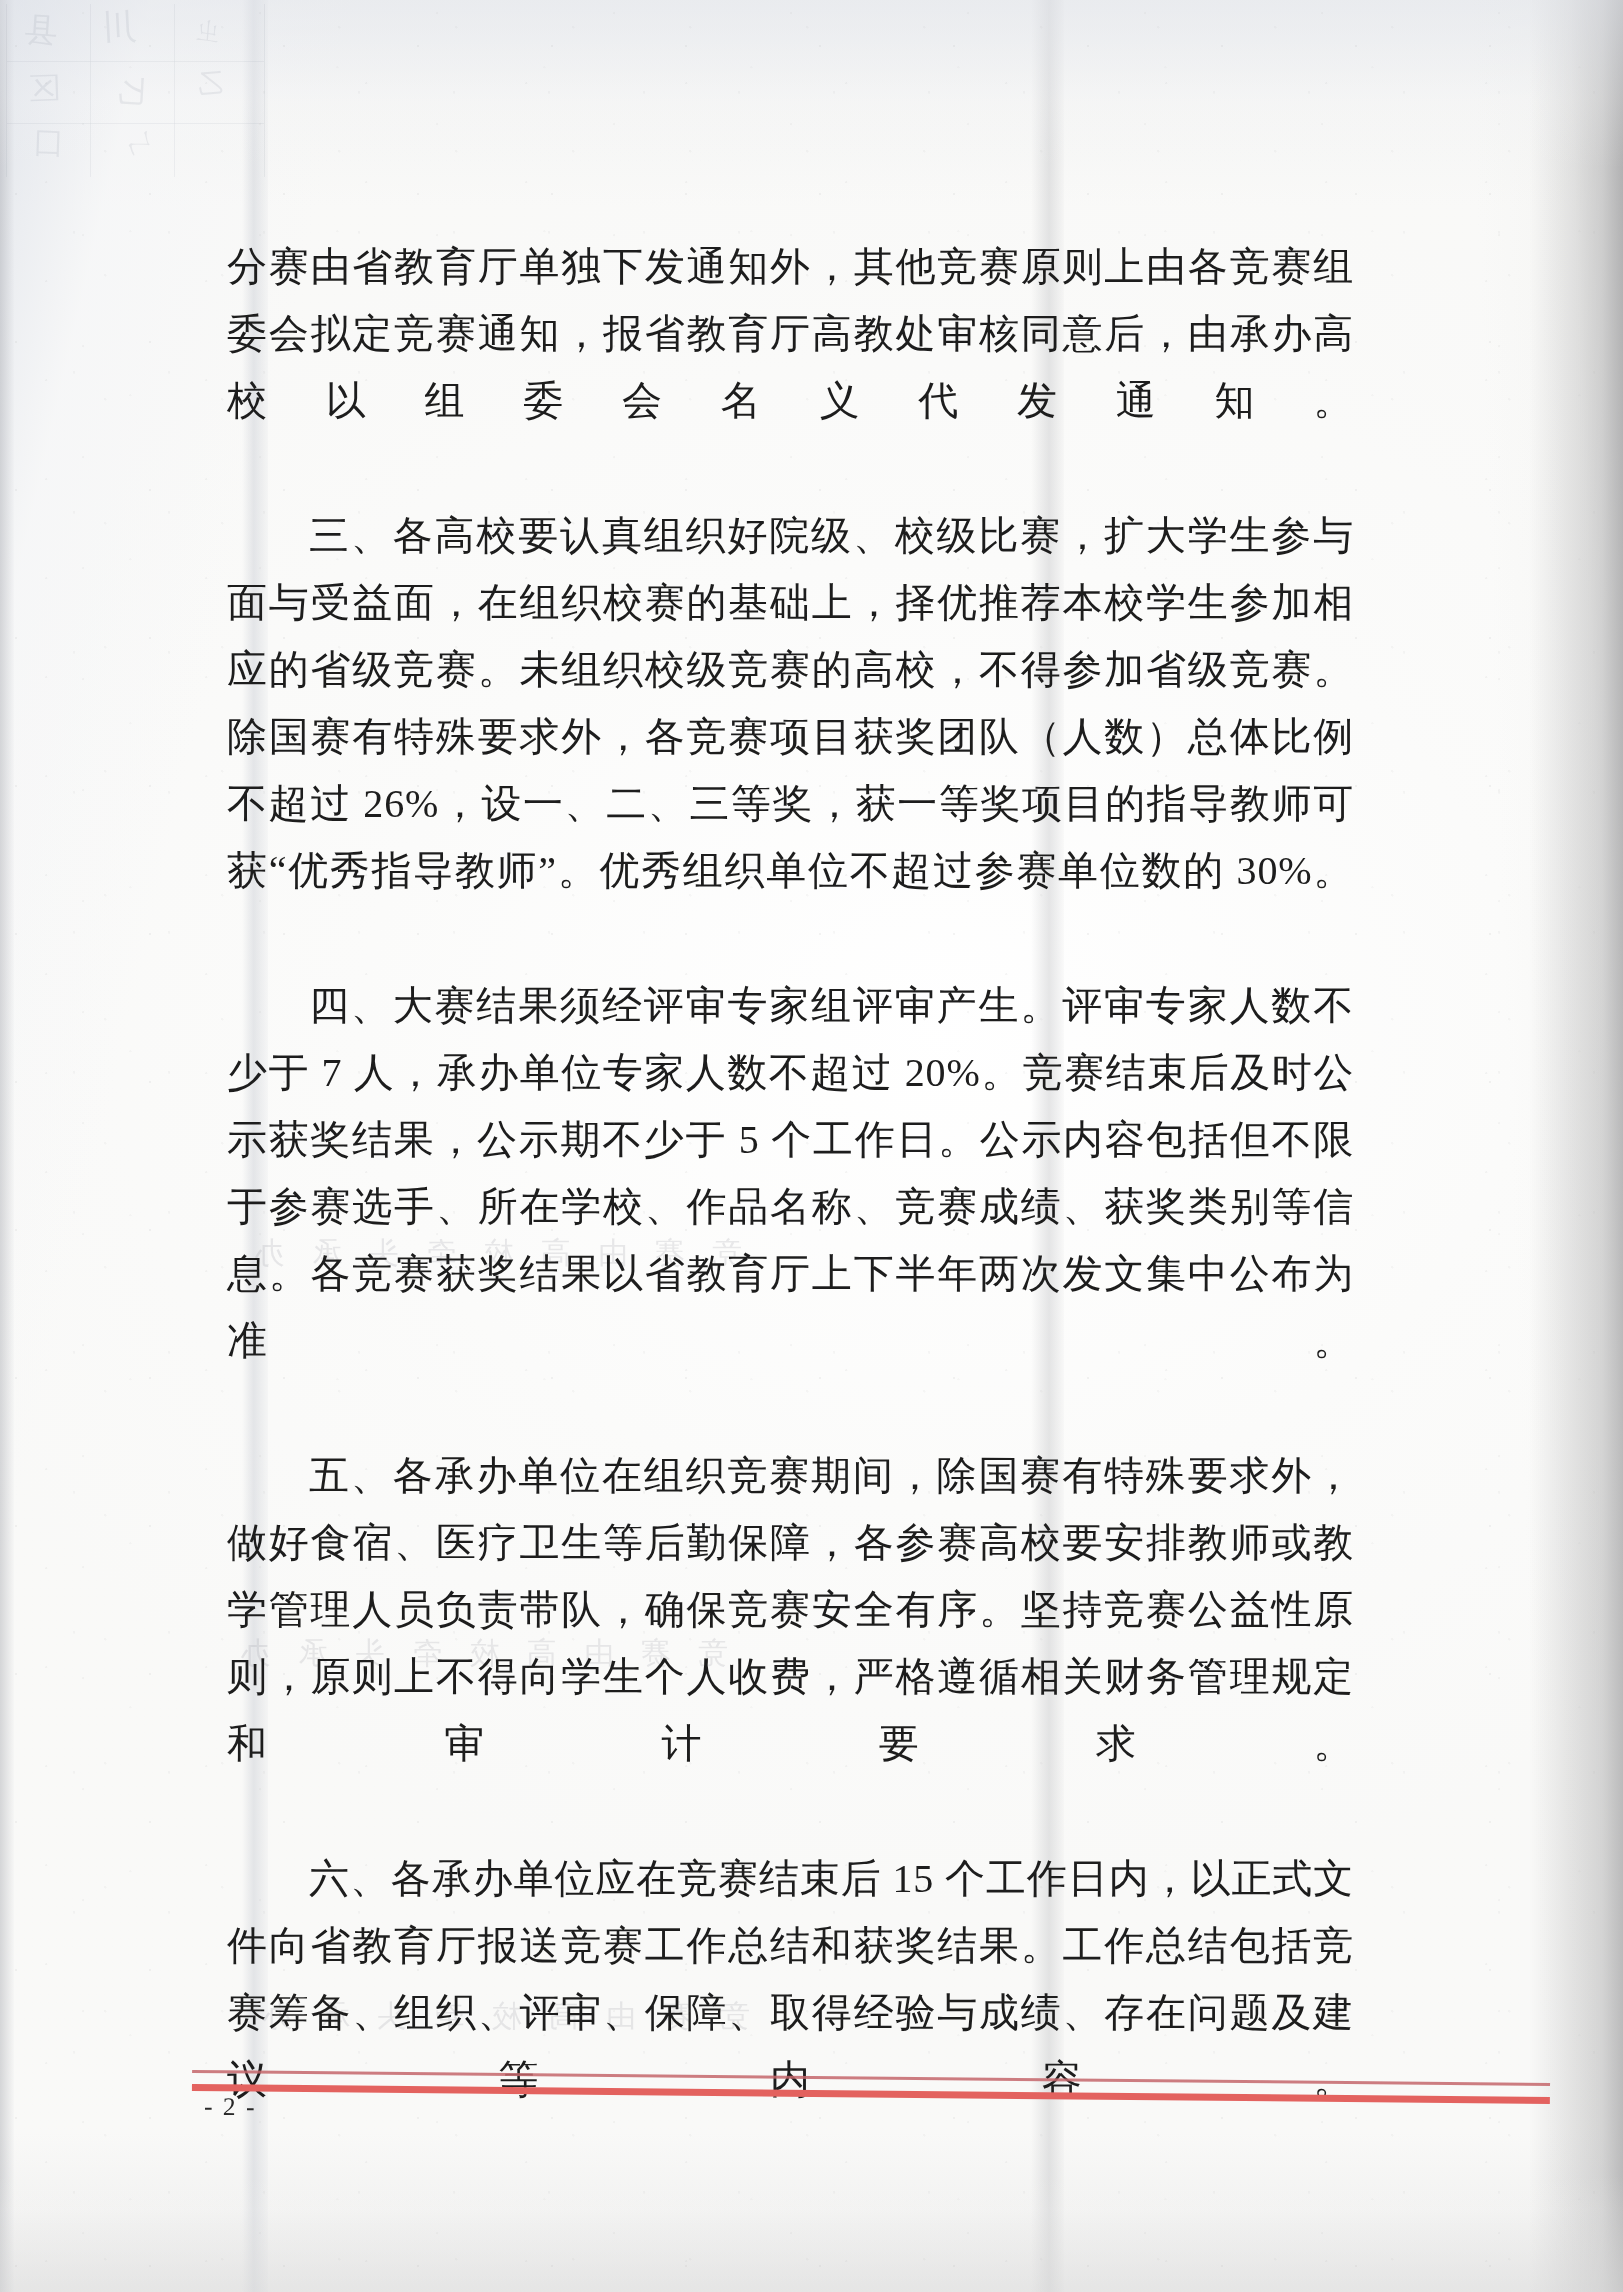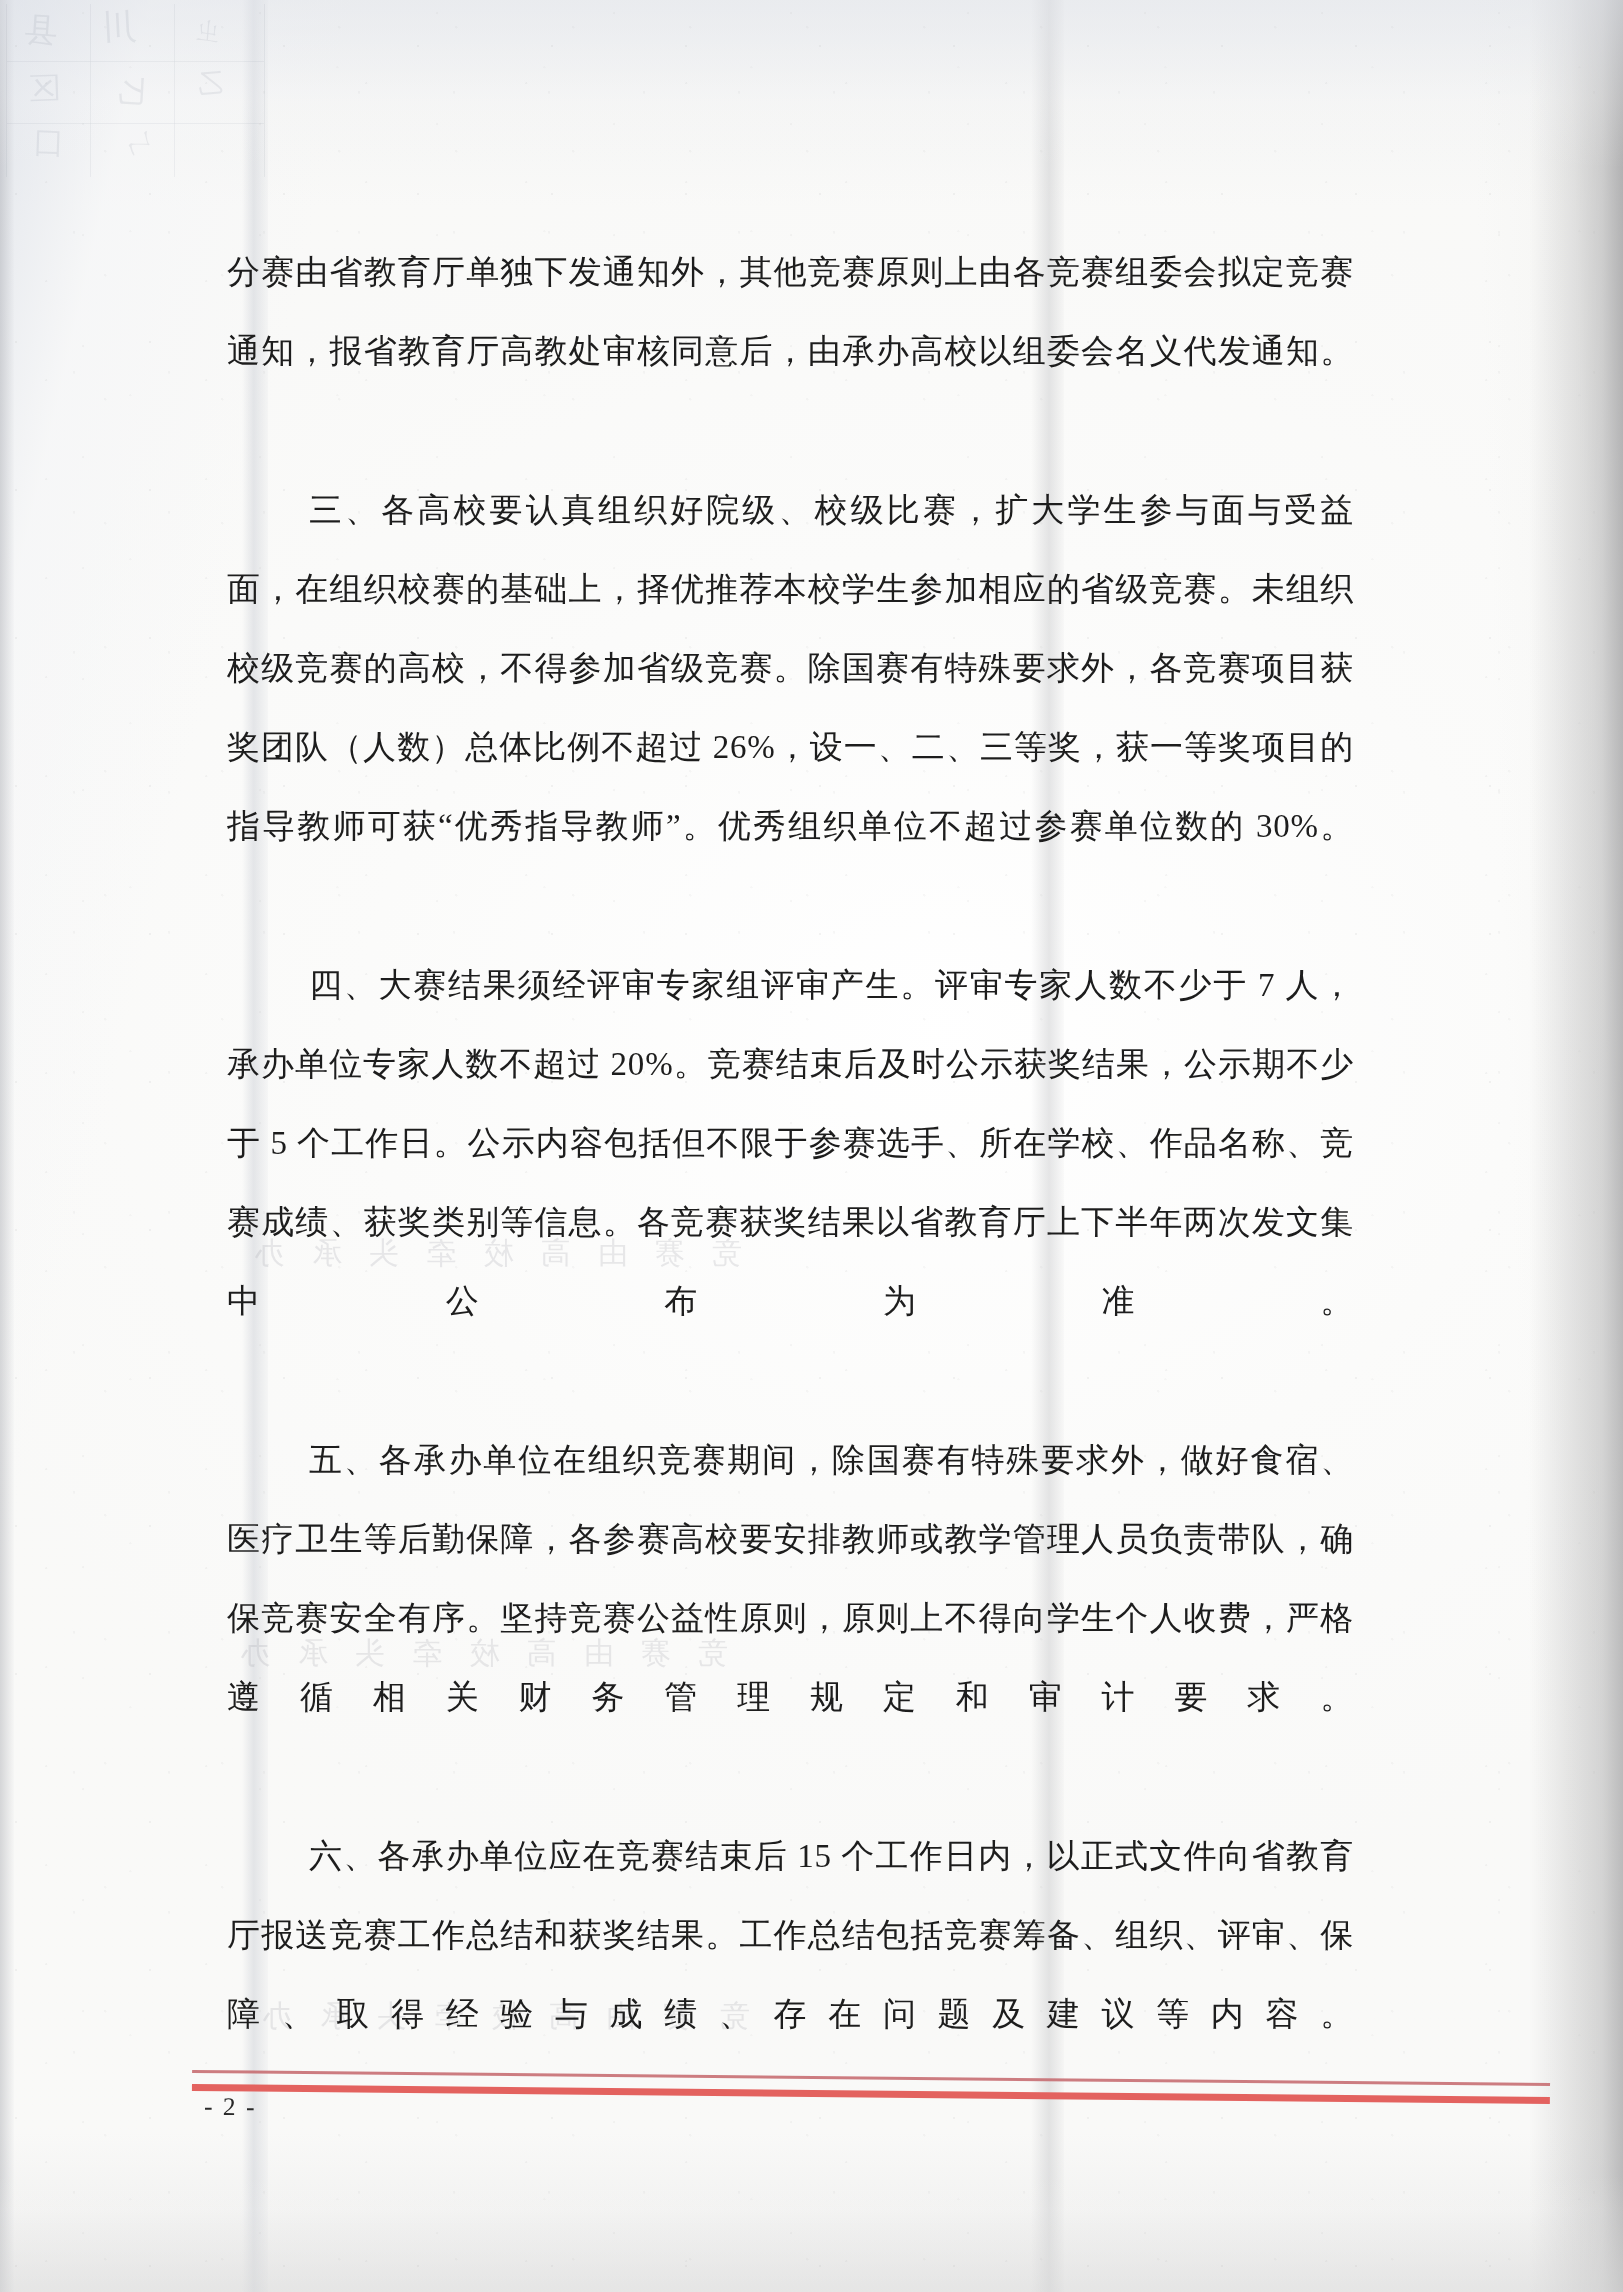--- a/index.html
+++ b/index.html
@@ -134,22 +134,22 @@
   
   .doc-body {
     position: absolute;
     left: 227px;
     top: 233px;
     width: 1127px;
   }
 
   .doc-para {
     margin: 0 0 1px 0;
-    font-size: 33px;
-    line-height: 79px;
+    font-size: 40px;
+    line-height: 67px;
     letter-spacing: 0.8px;
     color: #1d1d1d;
     text-align: justify;
     text-justify: inter-character;
     text-indent: 82px;
     font-family: "Liberation Serif", "DejaVu Serif", serif;
     font-weight: 400;
     -webkit-font-smoothing: antialiased;
   }
   .doc-para.no-indent { text-indent: 0; }

